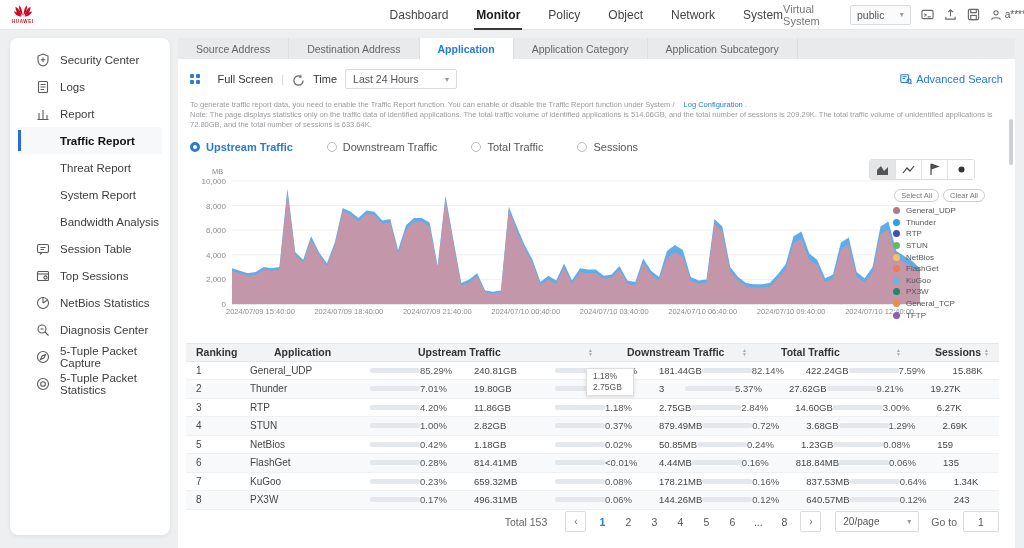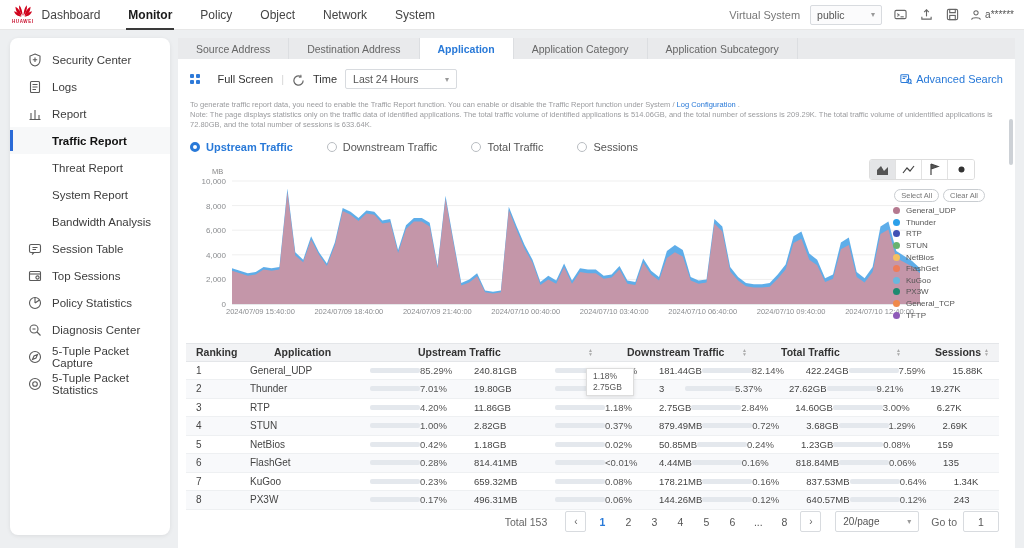--- a/index.html
+++ b/index.html
@@ -4,33 +4,33 @@
 <style>
   * { margin:0; padding:0; box-sizing:border-box; }
   html,body { width:1024px; height:548px; overflow:hidden; }
   .stage { position:relative; width:1024px; height:548px; background:#edeff1; font-family:"Liberation Sans",sans-serif; color:#333; }
 
   
   .hdr { position:absolute; top:0; left:0; right:0; height:30px; background:#fff; border-bottom:1px solid #e7e7e7; display:flex; align-items:center; padding:0 10px 0 12px; z-index:30; }
   .logo { display:flex; flex-direction:column; align-items:center; margin-right:8px; }
   .logo svg { display:block; }
   .logo-txt { font-size:4.5px; color:#c8102e; letter-spacing:.6px; font-weight:bold; }
-  .menu { display:flex; gap:28px; }
+  .menu { display:flex; gap:28px; margin-left:348px; }
   .menu-item { font-size:12px; color:#444; height:30px; display:flex; align-items:center; cursor:pointer; position:relative; }
   .menu-item.active { font-weight:bold; color:#1a1a1a; }
   .menu-item.active::after { content:""; position:absolute; left:-2px; right:-2px; bottom:0; height:2px; background:#3a3a3a; }
   .hdr-right { margin-left:auto; display:flex; align-items:center; gap:10px; }
   .vsys-label { font-size:11px; color:#777; }
   .vsys-select { width:72px; height:20px; border:1px solid #d8dbdf; border-radius:2px; background:#fbfbfc; font-size:10.5px; color:#555; display:flex; align-items:center; justify-content:space-between; padding:0 6px; cursor:pointer; }
   .chev { font-size:8px; color:#999; }
   .hicon { width:16px; height:16px; display:flex; align-items:center; justify-content:center; color:#666; cursor:pointer; }
   .uname { font-size:10px; color:#555; display:flex; align-items:center; gap:3px; }
 
   
-  .sidebar { position:absolute; top:38px; left:10px; width:160px; bottom:13px; background:#fff; border-radius:8px; box-shadow:0 1px 4px rgba(0,0,0,.08); padding:8px 0; overflow:hidden; z-index:20; }
+  .sidebar { position:absolute; top:38px; left:10px; width:160px; bottom:13px; background:#fff; border-radius:8px; box-shadow:0 1px 4px rgba(0,0,0,.08); padding:8px 8px; overflow:hidden; z-index:20; }
   .side-item { display:flex; align-items:center; gap:10px; height:27px; padding:0 0 0 18px; font-size:11.5px; color:#3c3c3c; cursor:pointer; position:relative; }
   .side-item .ic { width:14px; height:14px; color:#5a5a5a; flex:0 0 14px; }
   .sub-item { height:27px; display:flex; align-items:center; padding-left:42px; font-size:11.5px; color:#3c3c3c; cursor:pointer; position:relative; }
   .sub-item.active { font-weight:bold; color:#111; background:#f7f8f9; }
   .sub-item.active::before { content:""; position:absolute; left:0; top:3px; bottom:3px; width:3px; background:#2b6bd7; }
 
   
   .main { position:absolute; top:38px; left:178px; right:9px; bottom:0; background:#fff; z-index:10; }
   .tabs { position:absolute; top:0; left:0; right:0; height:21px; background:#e9eaec; display:flex; }
   .tab { padding:0 18px; font-size:10.5px; color:#666; display:flex; align-items:center; border-right:1px solid #dcdee1; cursor:pointer; white-space:nowrap; }
@@ -41,21 +41,21 @@
   .fs-ico { display:grid; grid-template-columns:4px 4px; grid-gap:1.5px; margin-right:2px; }
   .fs-ico i { width:4px; height:4px; background:#2f7ad9; border-radius:1px; }
   .tb-txt { font-size:11px; color:#333; cursor:pointer; }
   .tb-sep { color:#d5d5d5; font-size:11px; }
   .refresh { width:13px; height:13px; color:#666; cursor:pointer; }
   .time-label { font-size:11px; color:#333; }
   .time-select { width:112px; height:20px; border:1px solid #d8dbdf; border-radius:2px; font-size:10.5px; color:#555; display:flex; align-items:center; justify-content:space-between; padding:0 7px; cursor:pointer; }
   .adv { margin-left:auto; display:flex; align-items:center; gap:4px; color:#2879d8; font-size:11px; cursor:pointer; }
 
   .notice { position:absolute; top:41px; left:12px; right:22px; font-size:7.5px; line-height:1.35; color:#9a9b9e; }
-  .notice a { color:#2879d8; text-decoration:none; cursor:pointer; }
+  .notice a { color:#2879d8; text-decoration:none; cursor:pointer;margin-left:7px; }
 
   .radios { position:absolute; top:82px; left:12px; display:flex; gap:34px; }
   .radio { display:flex; align-items:center; gap:6px; font-size:11px; color:#555; cursor:pointer; }
   .radio .rb { width:10px; height:10px; border:1px solid #b9bdc2; border-radius:50%; background:#fff; }
   .radio.sel { color:#2879d8; font-weight:bold; }
   .radio.sel .rb { border:3px solid #2879d8; }
 
   
   .chart-zone { position:absolute; top:100px; left:0; right:16px; height:180px; }
   .mb-label { position:absolute; left:34px; top:8px; font-size:7.5px; color:#888; }
@@ -211,21 +211,21 @@
             <path d="M1.5 5 H12.5"></path>
             <circle cx="9.5" cy="8.5" r="1.6" fill="none"></circle>
           </svg></span>
         <span>Top Sessions</span>
       </div>
       <div class="side-item">
         <span class="ic"><svg width="14" height="14" viewBox="0 0 14 14" stroke="#5a5a5a" stroke-width="1.1" fill="none">
             <circle cx="7" cy="7" r="5.5" fill="none"></circle>
             <path d="M7 7 V1.5 M7 7 L11.5 4"></path>
           </svg></span>
-        <span>Policy Statistics</span>
+        <span>NetBios Statistics</span>
       </div>
       <div class="side-item">
         <span class="ic"><svg width="14" height="14" viewBox="0 0 14 14" stroke="#5a5a5a" stroke-width="1.1" fill="none">
             <circle cx="6" cy="6" r="4" fill="none"></circle>
             <path d="M9 9 L12.5 12.5"></path>
             <path d="M4.5 6 H7.5"></path>
           </svg></span>
         <span>Diagnosis Center</span>
       </div>
       <div class="side-item">

